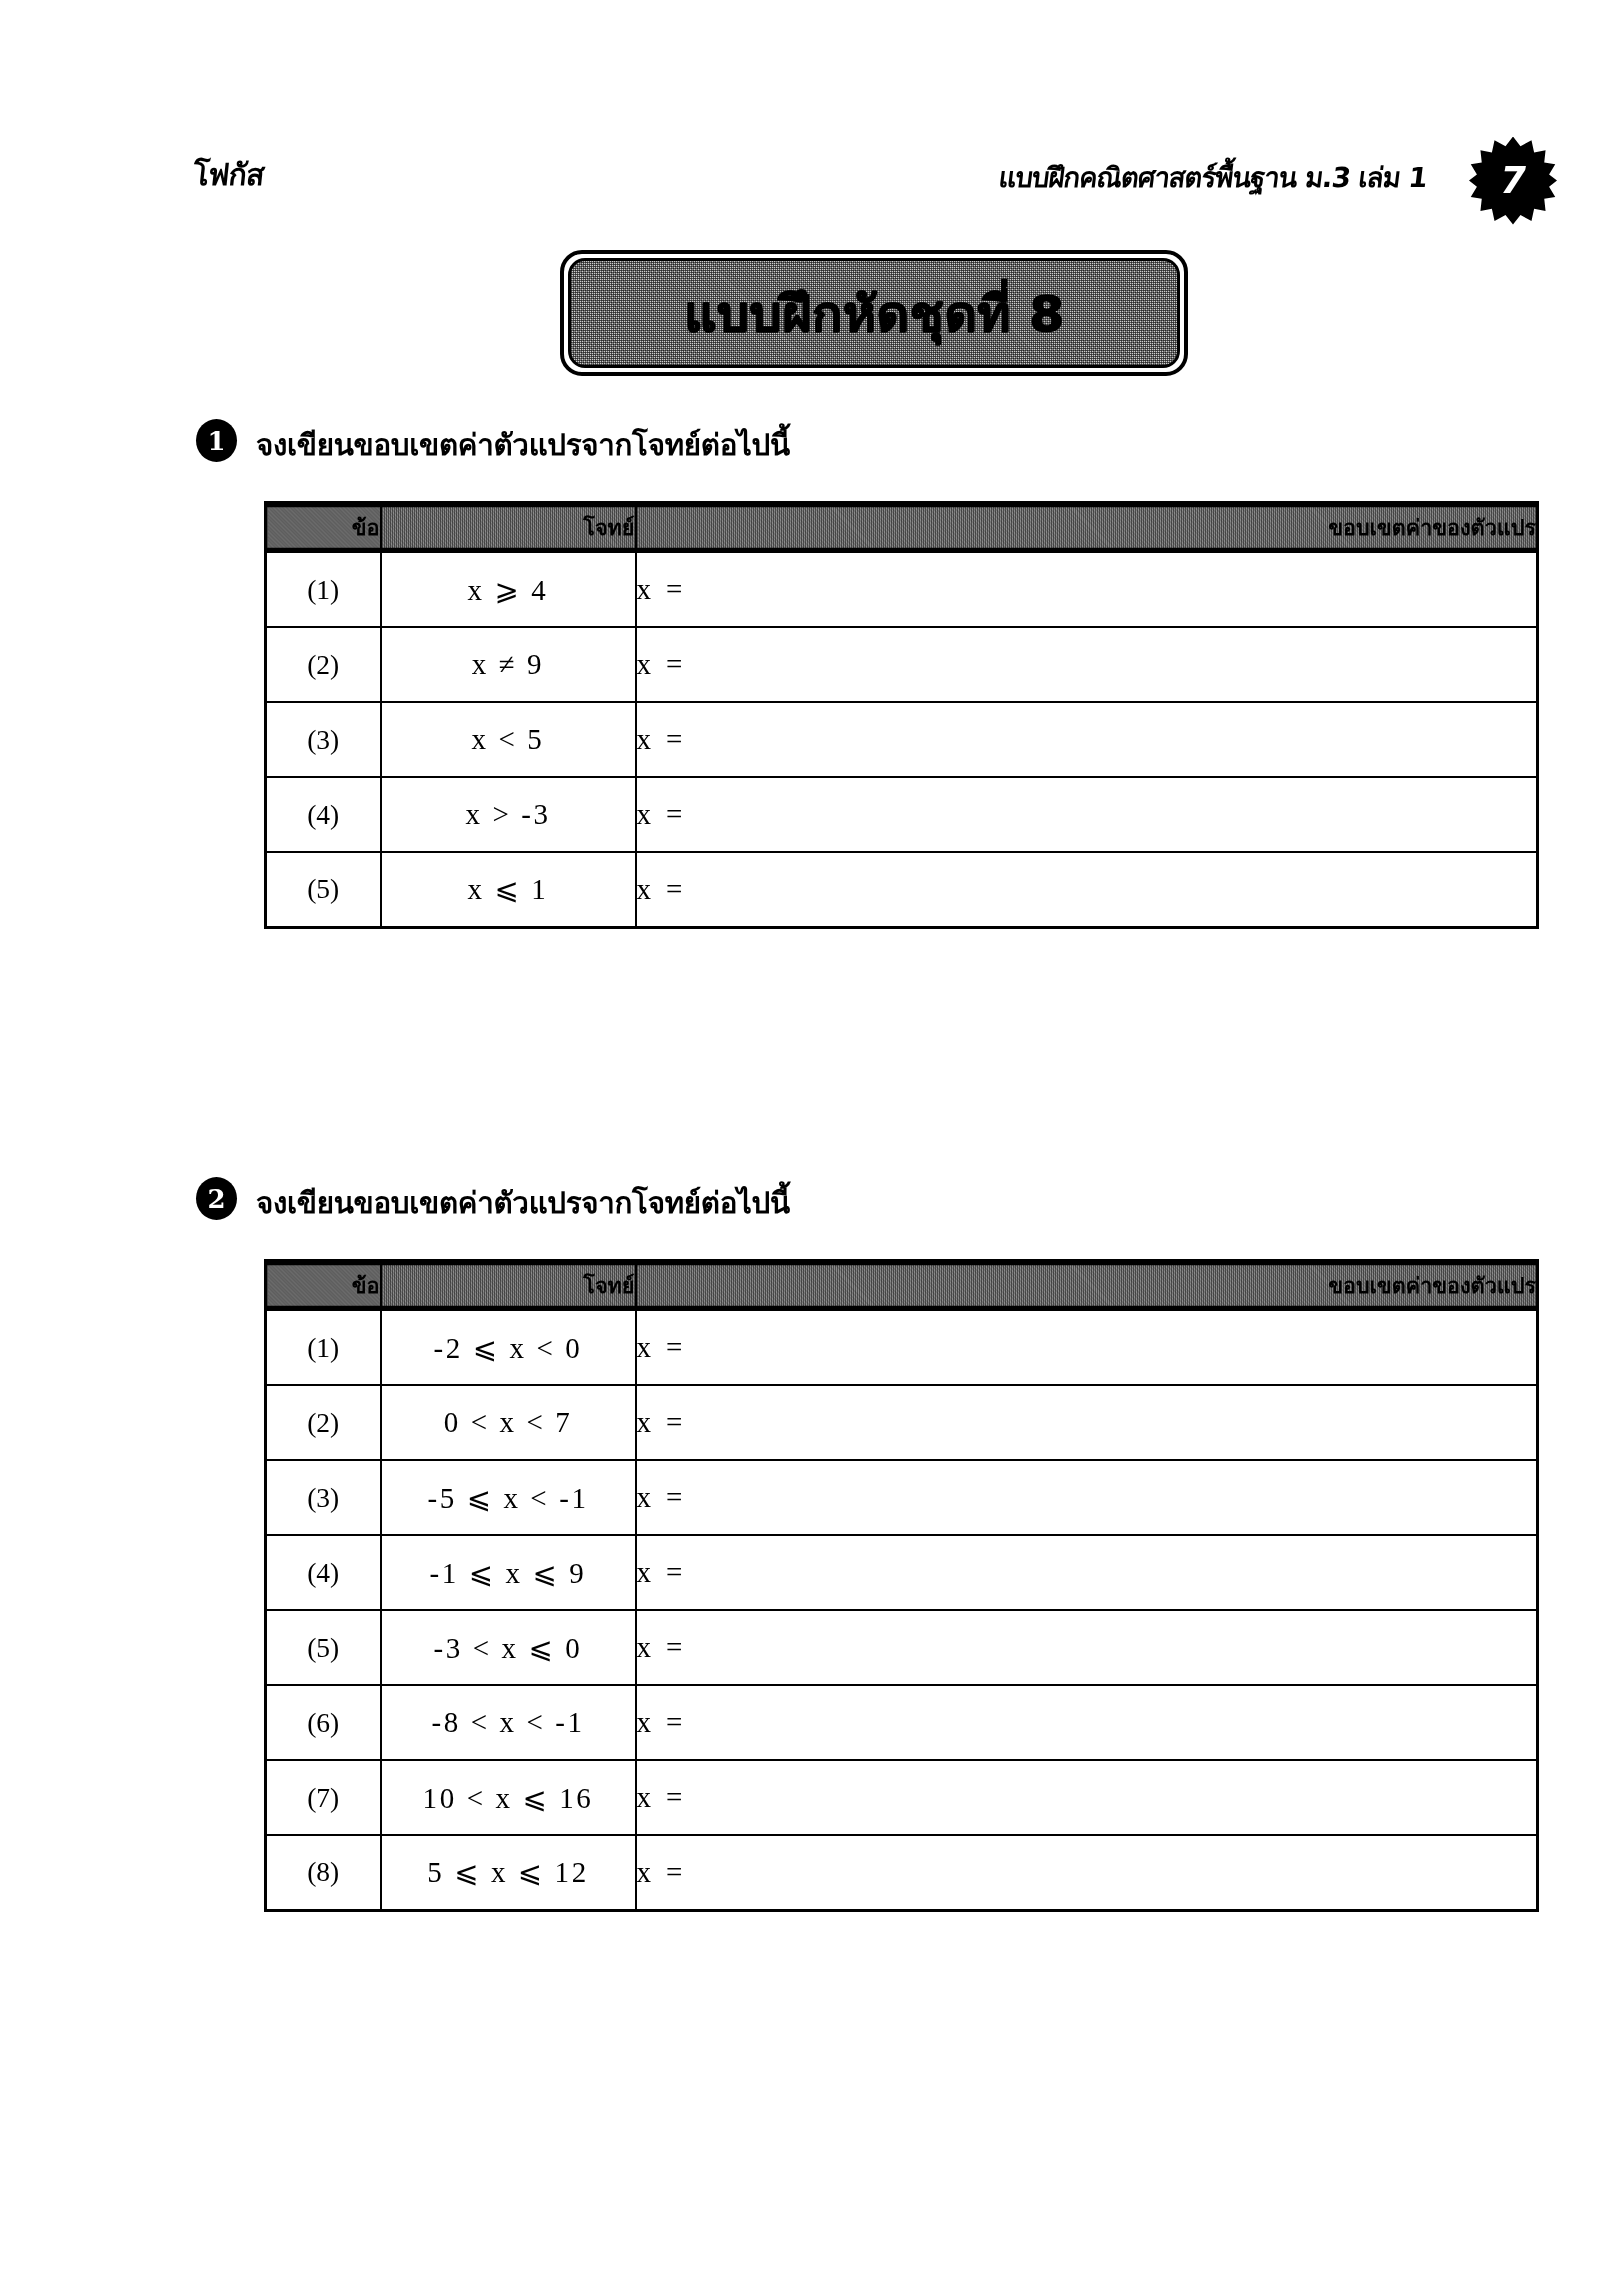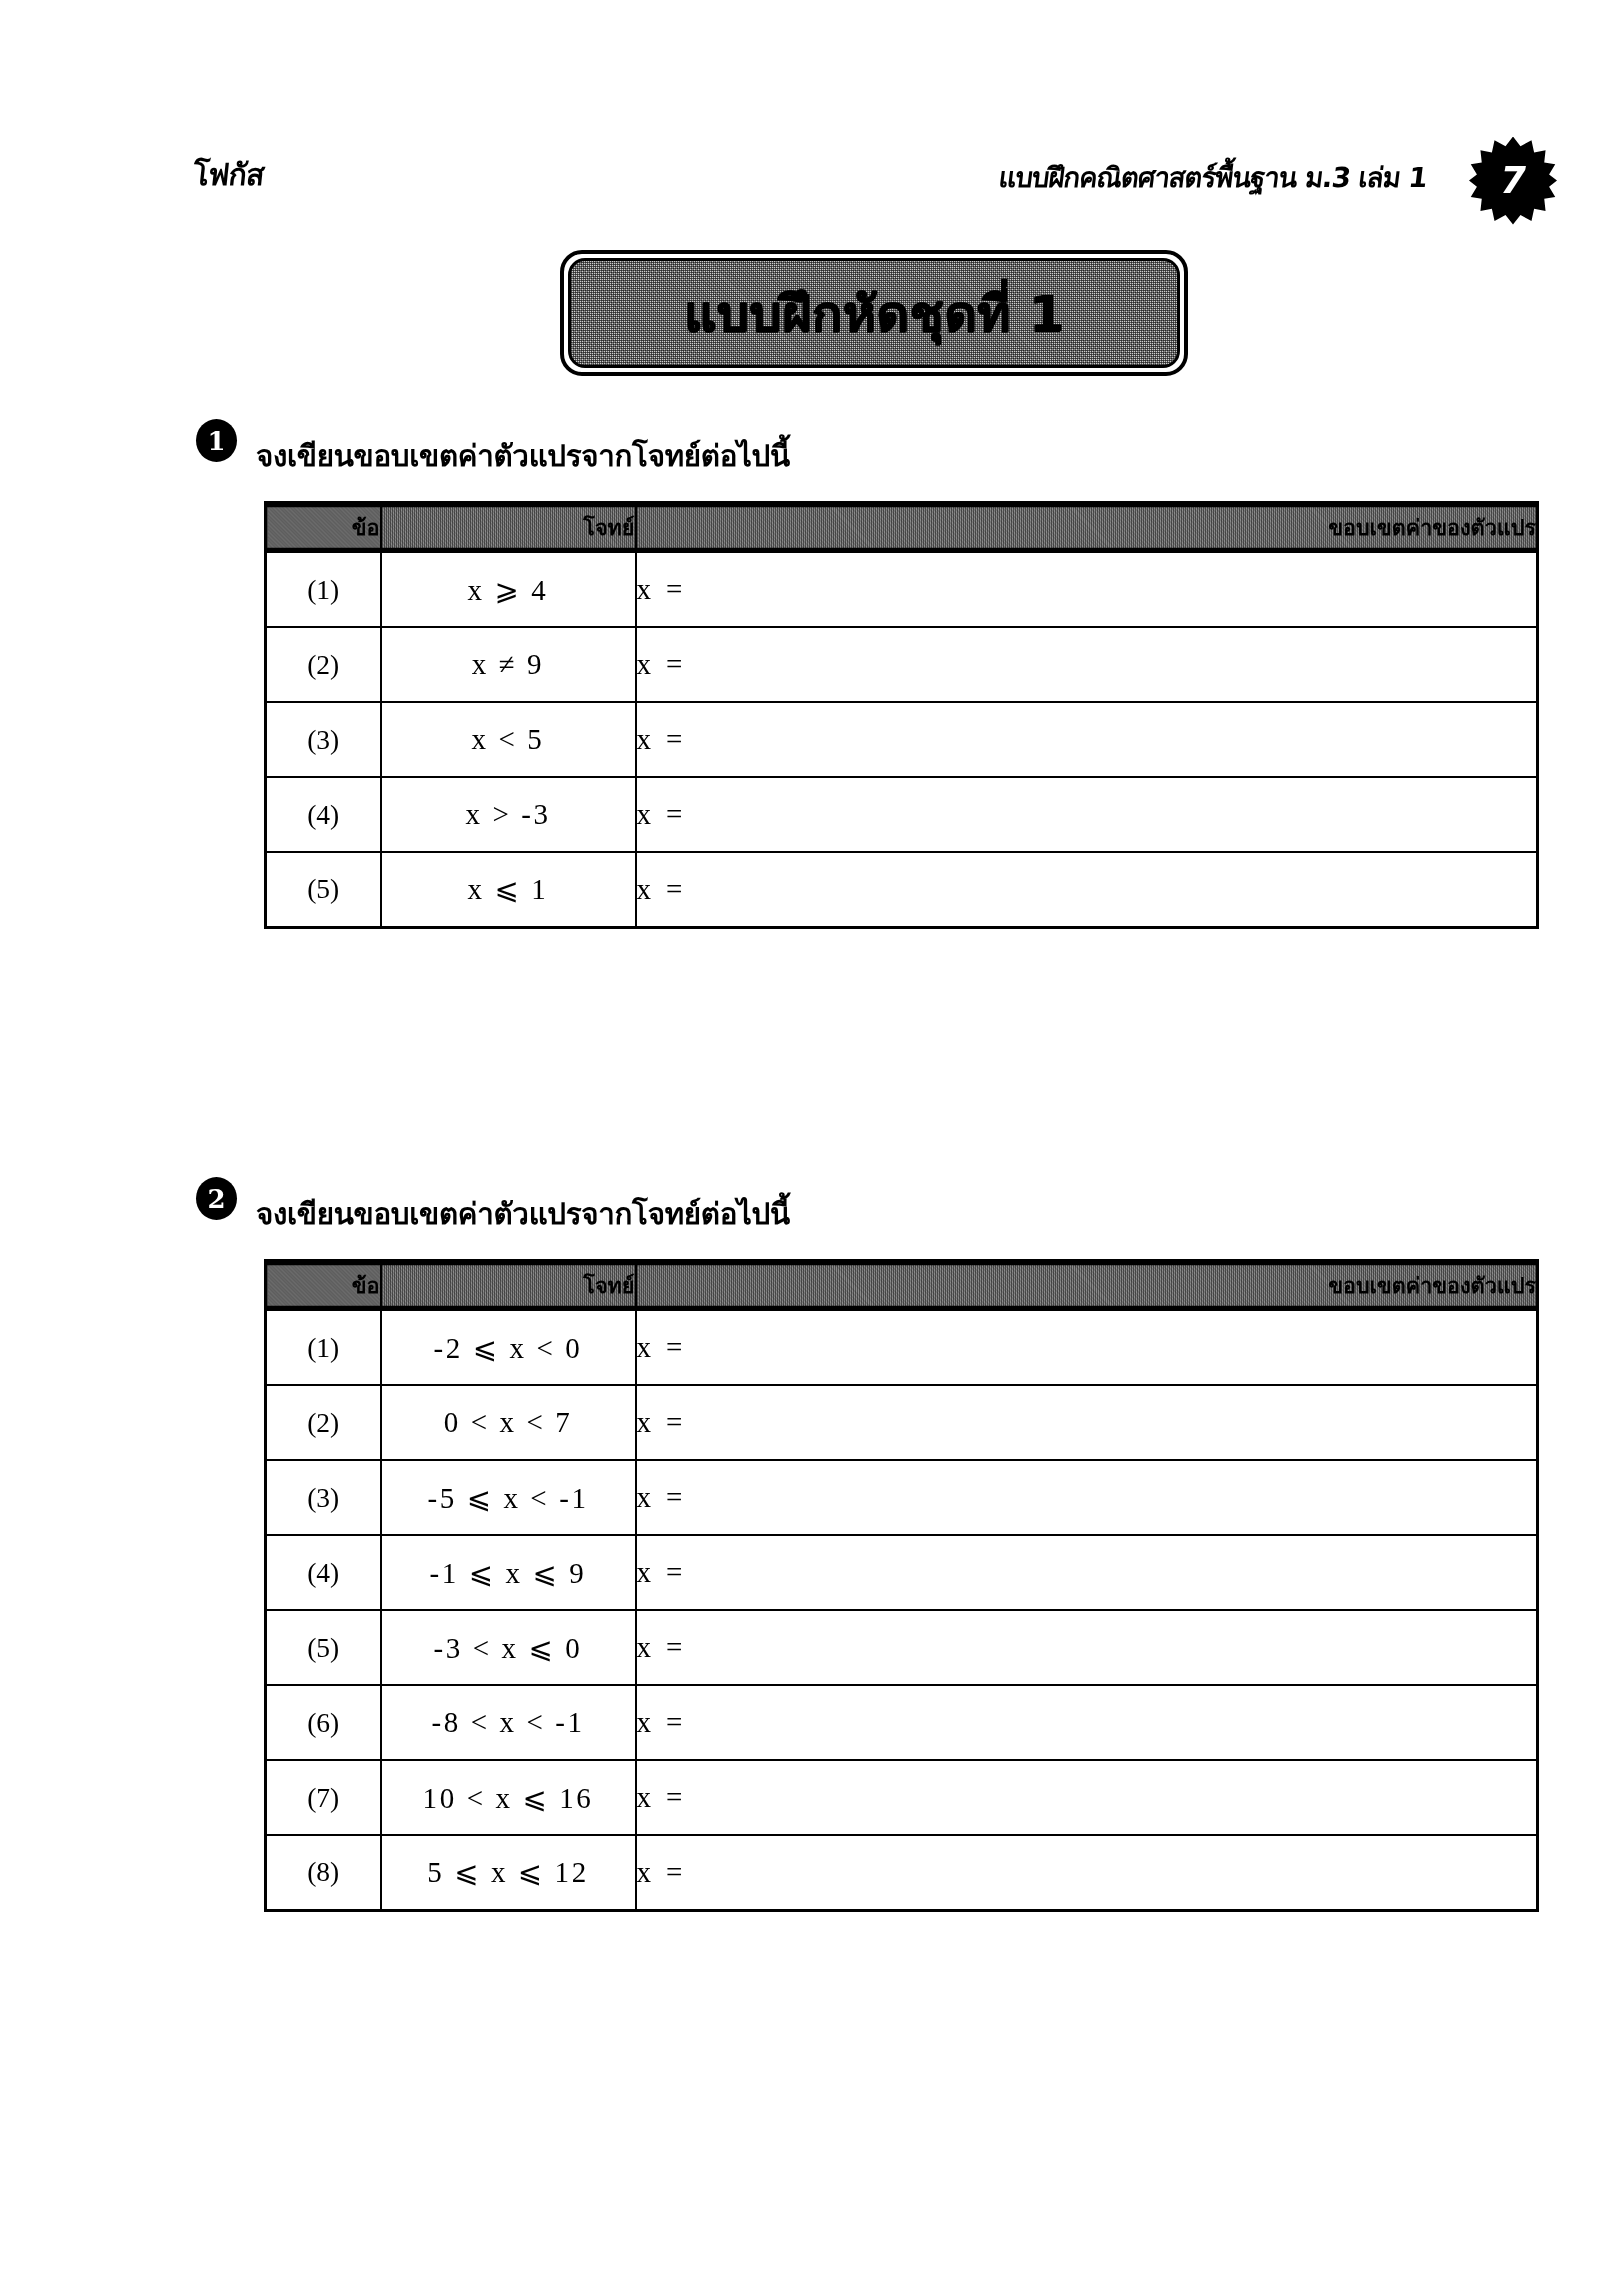--- a/index.html
+++ b/index.html
@@ -145,21 +145,21 @@
     display: flex;
     align-items: center;
     justify-content: center;
     font-family: "DejaVu Serif", serif;
     font-size: 26px;
     font-weight: bold;
   }
   .q-instruction {
     position: absolute;
     left: 60px;
-    top: 13px;
+    top: 2px;
     font-family: "DejaVu Sans", sans-serif;
     font-size: 29.5px;
     font-weight: bold;
     letter-spacing: -0.3px;
     white-space: nowrap;
   }
 
   
   .wtable {
     position: absolute;
@@ -229,21 +229,21 @@
   <div class="book-title">แบบฝึกคณิตศาสตร์พื้นฐาน ม.3 เล่ม 1</div>
   <div class="page-badge">
     <div class="star"></div>
     <div class="num">7</div>
   </div>
 </div>
 
 <div class="banner-wrap">
   <div class="banner-outer"></div>
   <div class="banner-inner">
-    <span class="banner-text">แบบฝึกหัดชุดที่ 1</span>
+    <span class="banner-text">แบบฝึกหัดชุดที่ 8</span>
   </div>
 </div>
 
 <div class="qblock q1">
   <div class="q-head">
     <div class="q-bullet">1</div>
     <div class="q-instruction">จงเขียนขอบเขตค่าตัวแปรจากโจทย์ต่อไปนี้</div>
   </div>
 </div>
 

